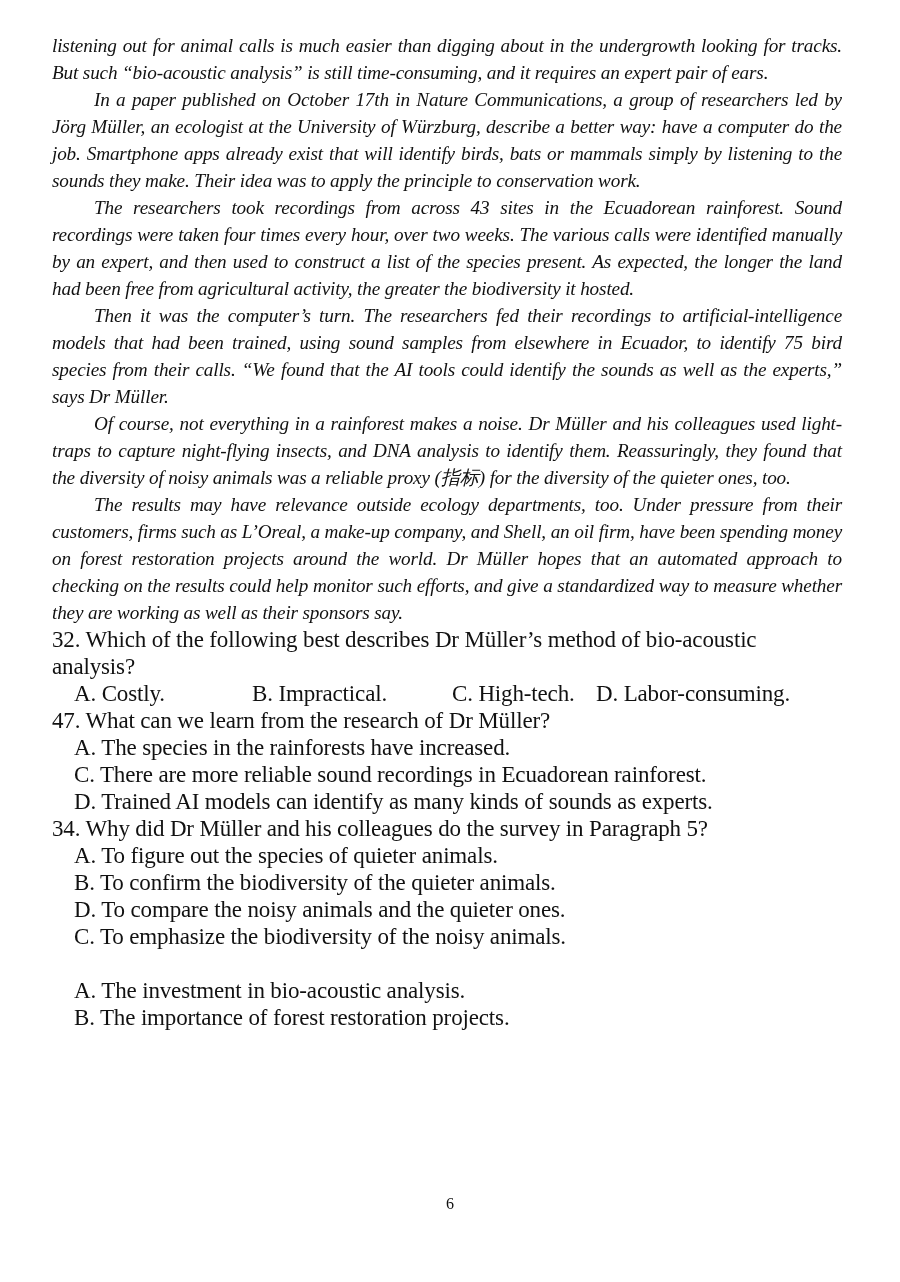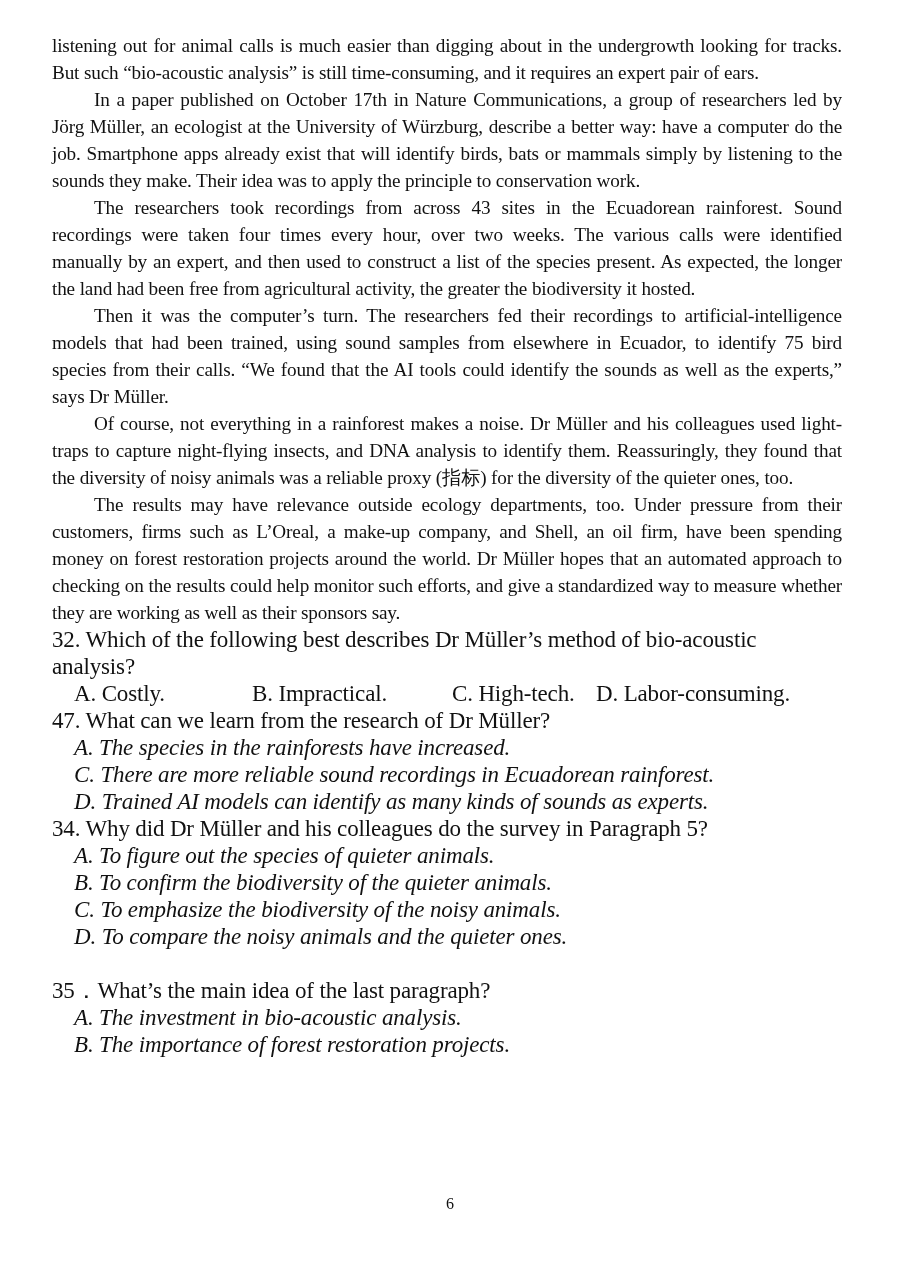--- a/index.html
+++ b/index.html
@@ -19,41 +19,41 @@
       position: absolute;
       left: 52px;
       top: 32px;
       width: 790px;
     }
     .line-block {
       font-size: 19.2px;
       line-height: 27px;
       text-align: justify;
       letter-spacing: -0.15px;
+      font-style: italic;
     }
     .para {
       margin: 0;
       text-indent: 42px;
     }
     .para.first {
       text-indent: 0;
     }
     .question {
       font-size: 23px;
       line-height: 27px;
       margin: 0;
       letter-spacing: -0.15px;
     }
     .q-stem {
       margin: 0;
     }
     .opt {
       margin: 0;
       padding-left: 22px;
-      font-style: italic;
     }
     .opt-row {
       display: flex;
       padding-left: 22px;
       margin: 0;
     }
     .opt-row span { display: inline-block; }
     .opt-row .c1 { width: 134px; }
     .opt-row .c2 { width: 200px; margin-left: 44px; }
     .opt-row .c3 { width: 144px; }
@@ -95,26 +95,25 @@
     <p class="q-stem">47. What can we learn from the research of Dr Müller?</p>
     <p class="opt">A. The species in the rainforests have increased.</p>
     <p class="opt">C. There are more reliable sound recordings in Ecuadorean rainforest.</p>
     <p class="opt">D. Trained AI models can identify as many kinds of sounds as experts.</p>
   </div>
 
   <div class="question">
     <p class="q-stem">34. Why did Dr Müller and his colleagues do the survey in Paragraph 5?</p>
     <p class="opt">A. To figure out the species of quieter animals.</p>
     <p class="opt">B. To confirm the biodiversity of the quieter animals.</p>
+    <p class="opt">D. To compare the noisy animals and the quieter ones.</p>
     <p class="opt">C. To emphasize the biodiversity of the noisy animals.</p>
-    <p class="opt">D. To compare the noisy animals and the quieter ones.</p>
   </div>
 
   <div class="gap"></div>
 
   <div class="question">
-    <p class="q-stem">35．What’s the main idea of the last paragraph?</p>
     <p class="opt">A. The investment in bio-acoustic analysis.</p>
     <p class="opt">B. The importance of forest restoration projects.</p>
   </div>
 </div>
 
 <div class="page-num">6</div>
 
 </body></html>

